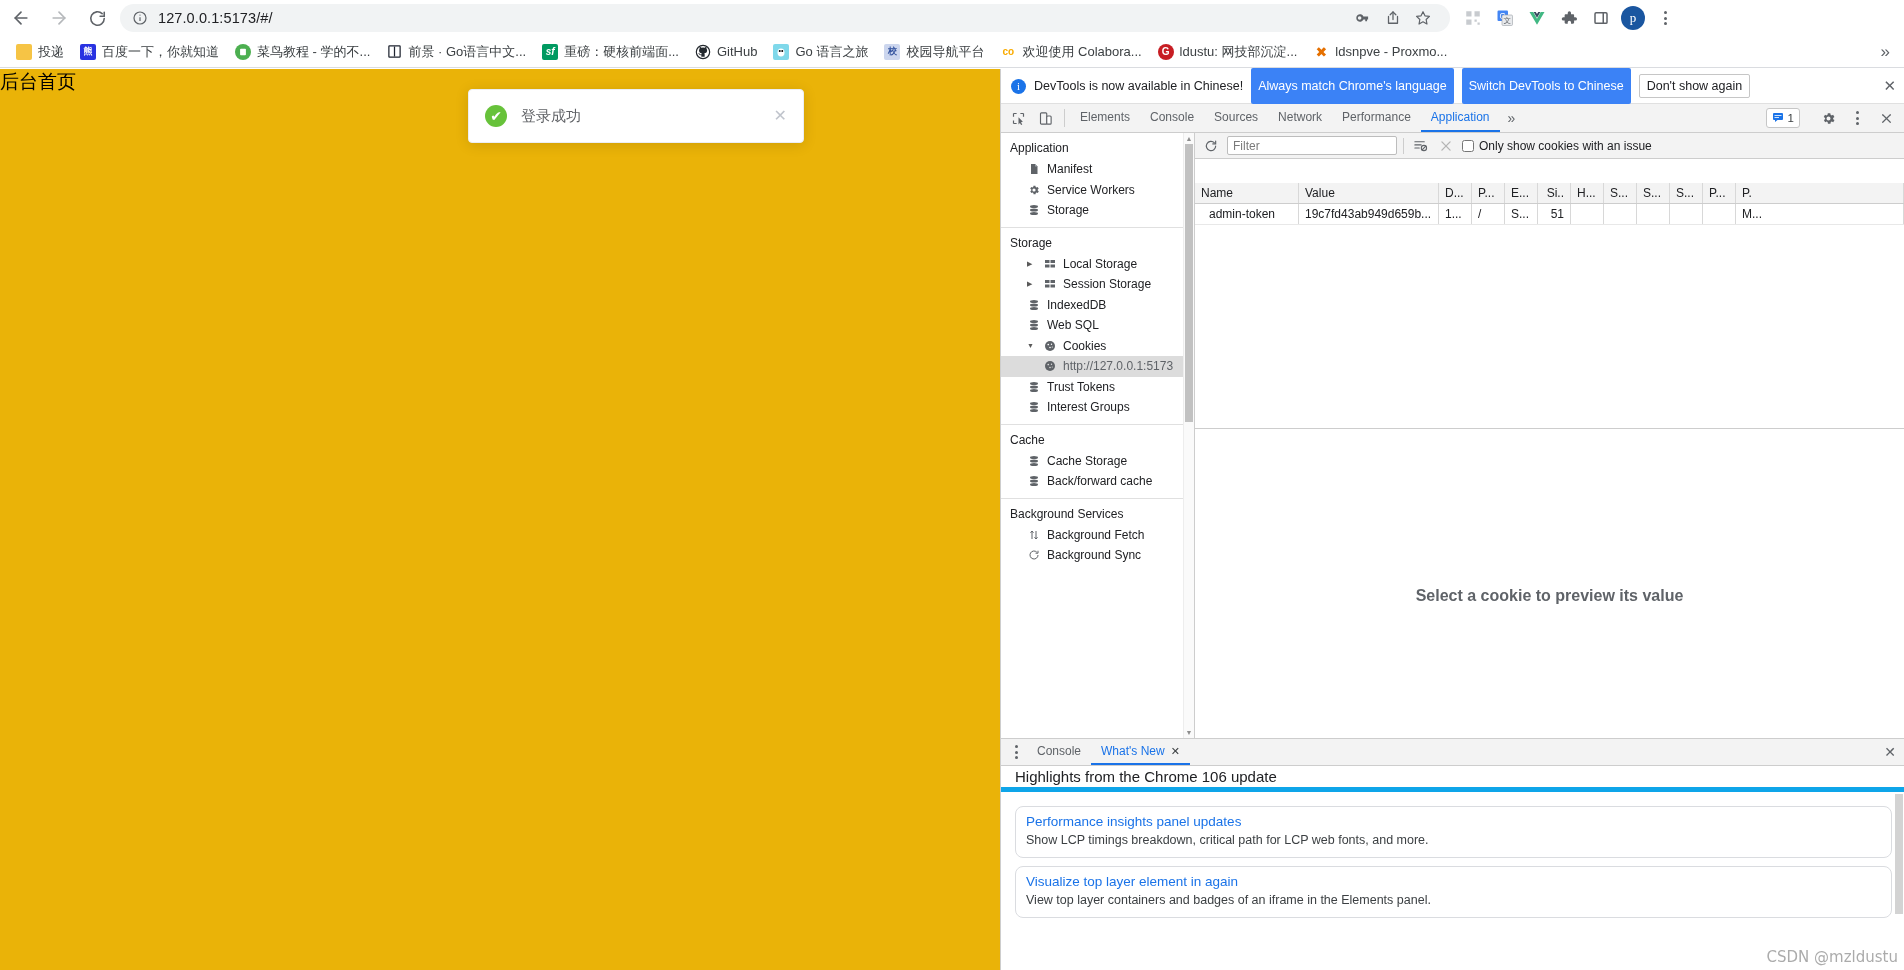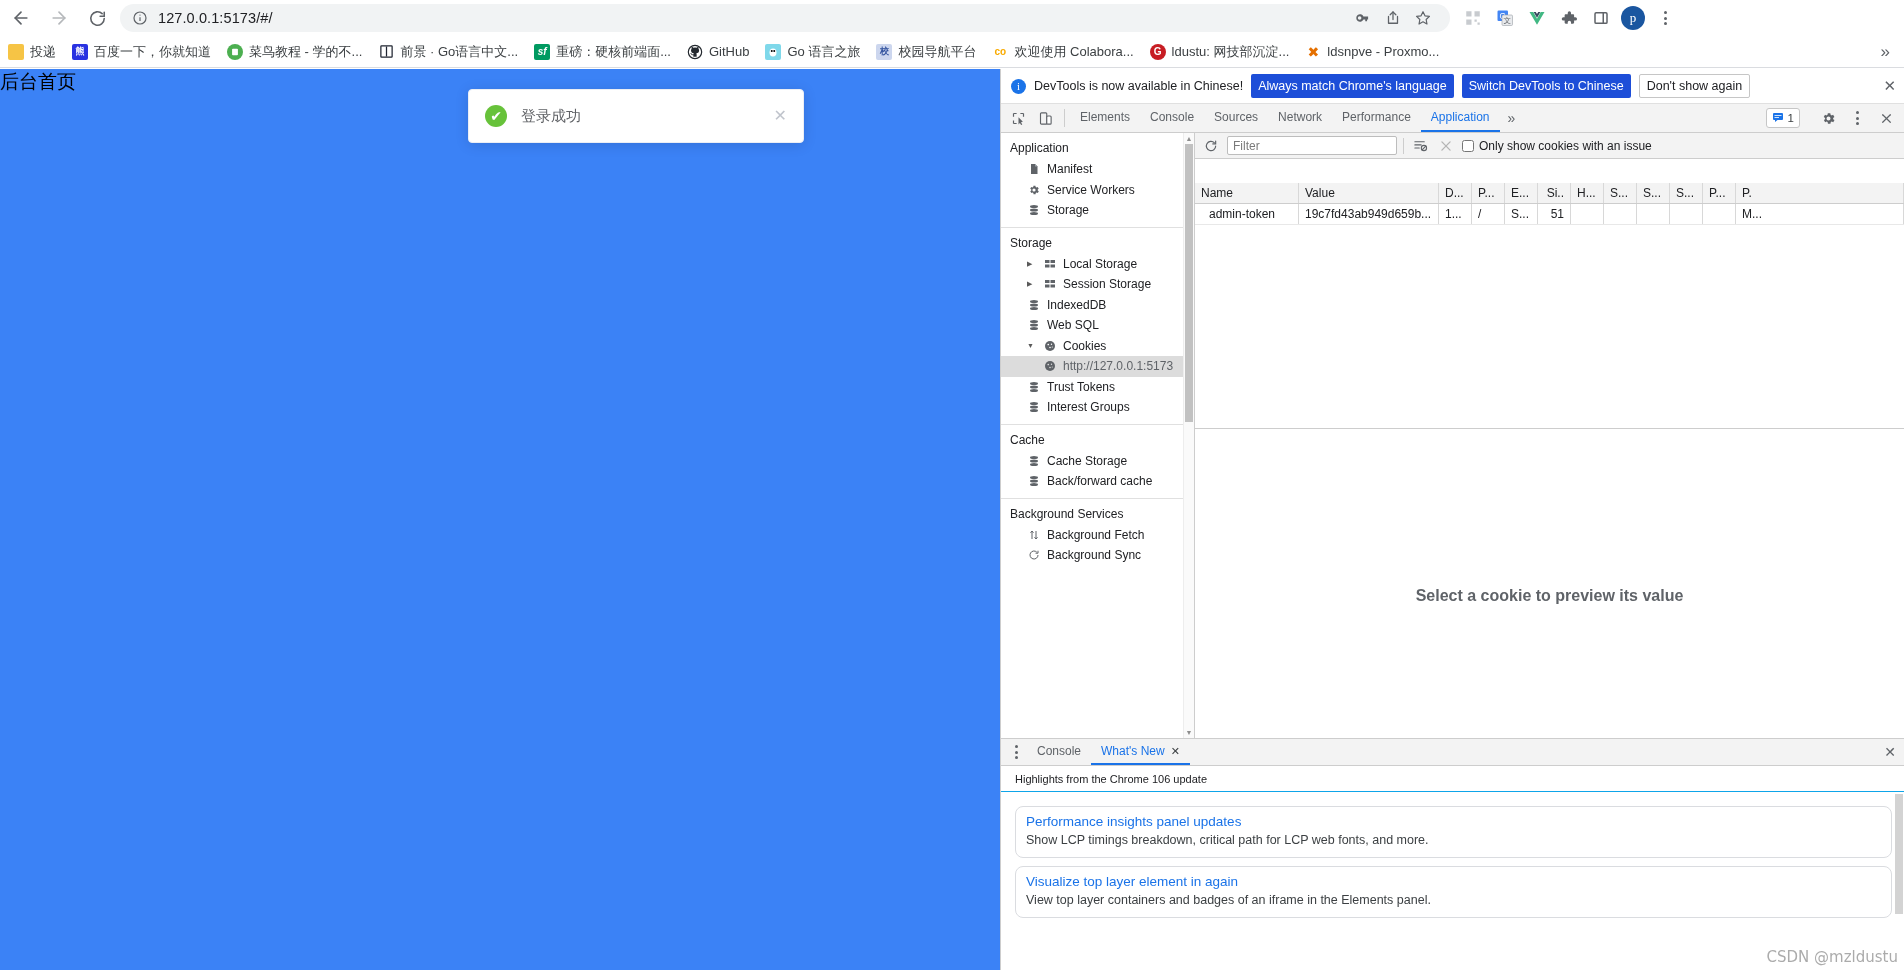--- a/index.html
+++ b/index.html
@@ -45,40 +45,40 @@
     display: flex; align-items: center; justify-content: center;
     font-family: "Liberation Serif", serif;
   }
   .kebab { display:flex; flex-direction:column; gap:2.5px; align-items:center; }
   .kebab i { width:3px; height:3px; border-radius:50%; background:#5f6368; display:block; }
 
   
   .bookmarks-bar {
     position: absolute; top: 36px; left: 0; width: 1904px; height: 32px;
     background: #ffffff; display: flex; align-items: center;
-    gap: 0px;
+    padding-left: 8px; gap: 0px;
     border-bottom: 1px solid #dadce0;
   }
   .bm {
     display: flex; align-items: center; gap: 6px;
     padding: 3px 8px; border-radius: 4px; height: 26px;
     font-size: 13px; color: #3c4043; white-space: nowrap;
   }
   .bm .favicon {
     width: 16px; height: 16px; border-radius: 2px; flex: 0 0 16px;
     display:flex; align-items:center; justify-content:center;
     font-size: 10px; color: #fff; font-weight: bold; line-height:1;
     overflow:hidden;
   }
   .bm-overflow { margin-left: auto; padding-right: 14px; color:#5f6368; font-size:17px; }
 
   
   .page-viewport {
     position: absolute; top: 69px; left: 0; width: 1000px; height: 901px;
-    background: #3b82f6; overflow: hidden;
+    background: #eab308; overflow: hidden;
   }
   .page-title-text {
     position: absolute; left: 0px; top: 0px;
     font-size: 19px; color: #000;
     font-family: "DejaVu Sans", sans-serif;
   }
   .toast {
     position: absolute; left: 468px; top: 20px;
     width: 336px; height: 54px;
     background: #fff; border: 1px solid #ebeef5; border-radius: 4px;
@@ -116,22 +116,22 @@
     background: #fff;
   }
   .dt-infobar .info-i {
     width: 15px; height: 15px; border-radius: 50%;
     background: #1a73e8; color: #fff; font-size: 11px;
     display: flex; align-items: center; justify-content: center;
     font-family: "Liberation Serif", serif; flex: 0 0 15px;
   }
   .dt-infobar .msg { font-size: 12.5px; color: #202124; white-space: nowrap; }
   .btn-blue {
-    background: #1d4ed8; color: #fff; border: none; border-radius: 2px;
-    font-size: 12.5px; padding: 4px 7px; height: 24px; white-space: nowrap;
+    background: #3b82f6; color: #fff; border: none; border-radius: 2px;
+    font-size: 12.5px; padding: 4px 7px; height: 36px; white-space: nowrap;
     font-family: inherit; cursor: pointer;
   }
   .btn-plain {
     background: #fff; color: #202124; border: 1px solid #c6c6c6; border-radius: 2px;
     font-size: 12.5px; padding: 4px 7px; height: 24px; white-space: nowrap;
     font-family: inherit; cursor: pointer;
   }
   .dt-infobar .bar-close { margin-left: auto; color: #5f6368; font-size: 15px; padding-right:2px;}
 
   .dt-tabbar {
@@ -241,22 +241,22 @@
   .dw-tab {
     padding: 0 10px; display: flex; align-items: center; gap: 6px;
     font-size: 12px; color: #5f6368; border-bottom: 2px solid transparent;
     white-space: nowrap; cursor:pointer;
   }
   .dw-tab.active { color: #1a73e8; border-bottom-color: #1a73e8; }
   .dw-tab .x { font-size: 11px; color: #3c4043; }
   .drawer-close { margin-left: auto; padding: 0 8px; display:flex; align-items:center; color:#5f6368; font-size:14px;}
   .drawer-sub {
     height: 26px; flex: 0 0 26px; display: flex; align-items: center;
-    padding-left: 14px; font-size: 11px; color: #202124;
-    border-bottom: 1px solid #0ea5e9;
+    padding-left: 14px; font-size: 15px; color: #202124;
+    border-bottom: 5px solid #0ea5e9;
   }
   .drawer-content { flex: 1; display: flex; gap: 0; padding: 8px 0 0 0; min-height: 0; overflow:hidden; position:relative;}
   .wn-left { flex: 1; padding: 6px 12px 0 14px; display:flex; flex-direction:column; gap: 8px; }
   .wn-card {
     border: 1px solid #dadce0; border-radius: 8px; padding: 7px 10px 9px 10px;
     background: #fff;
   }
   .wn-title { color: #1a73e8; font-size: 13.5px; margin-bottom: 3px; cursor: pointer;}
   .wn-desc { color: #3c4043; font-size: 12.5px; line-height: 1.28; }
   .wn-right { flex: 0 0 330px; padding: 10px 16px 0 10px; }

